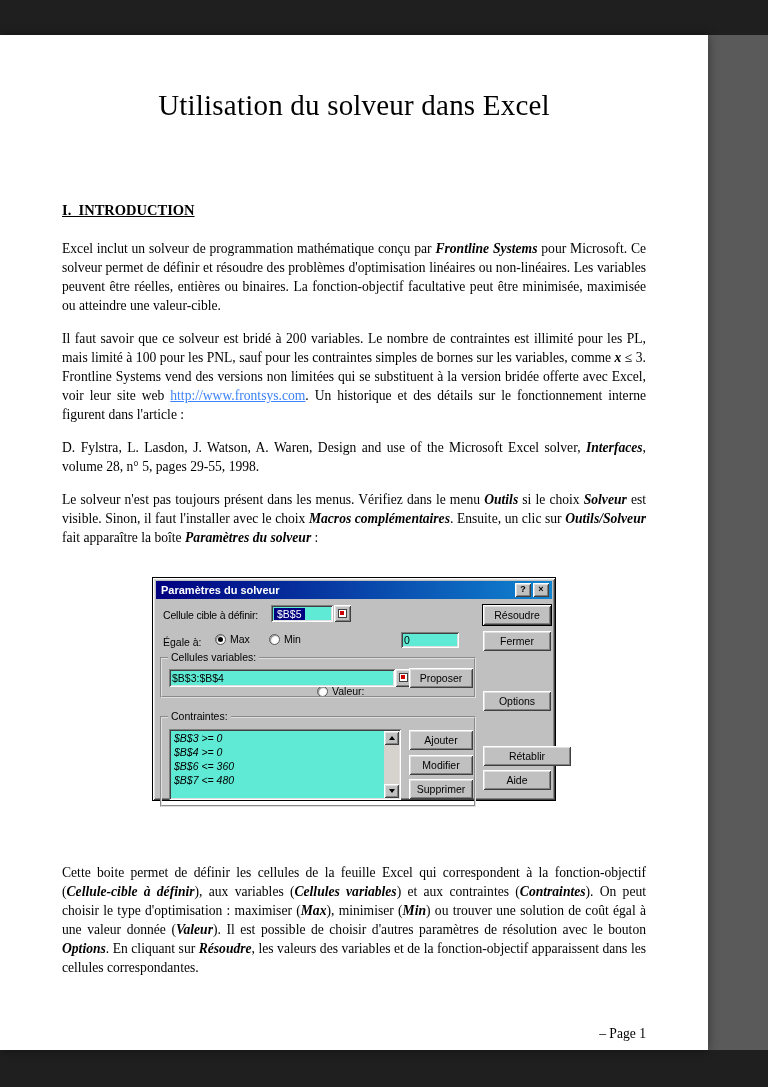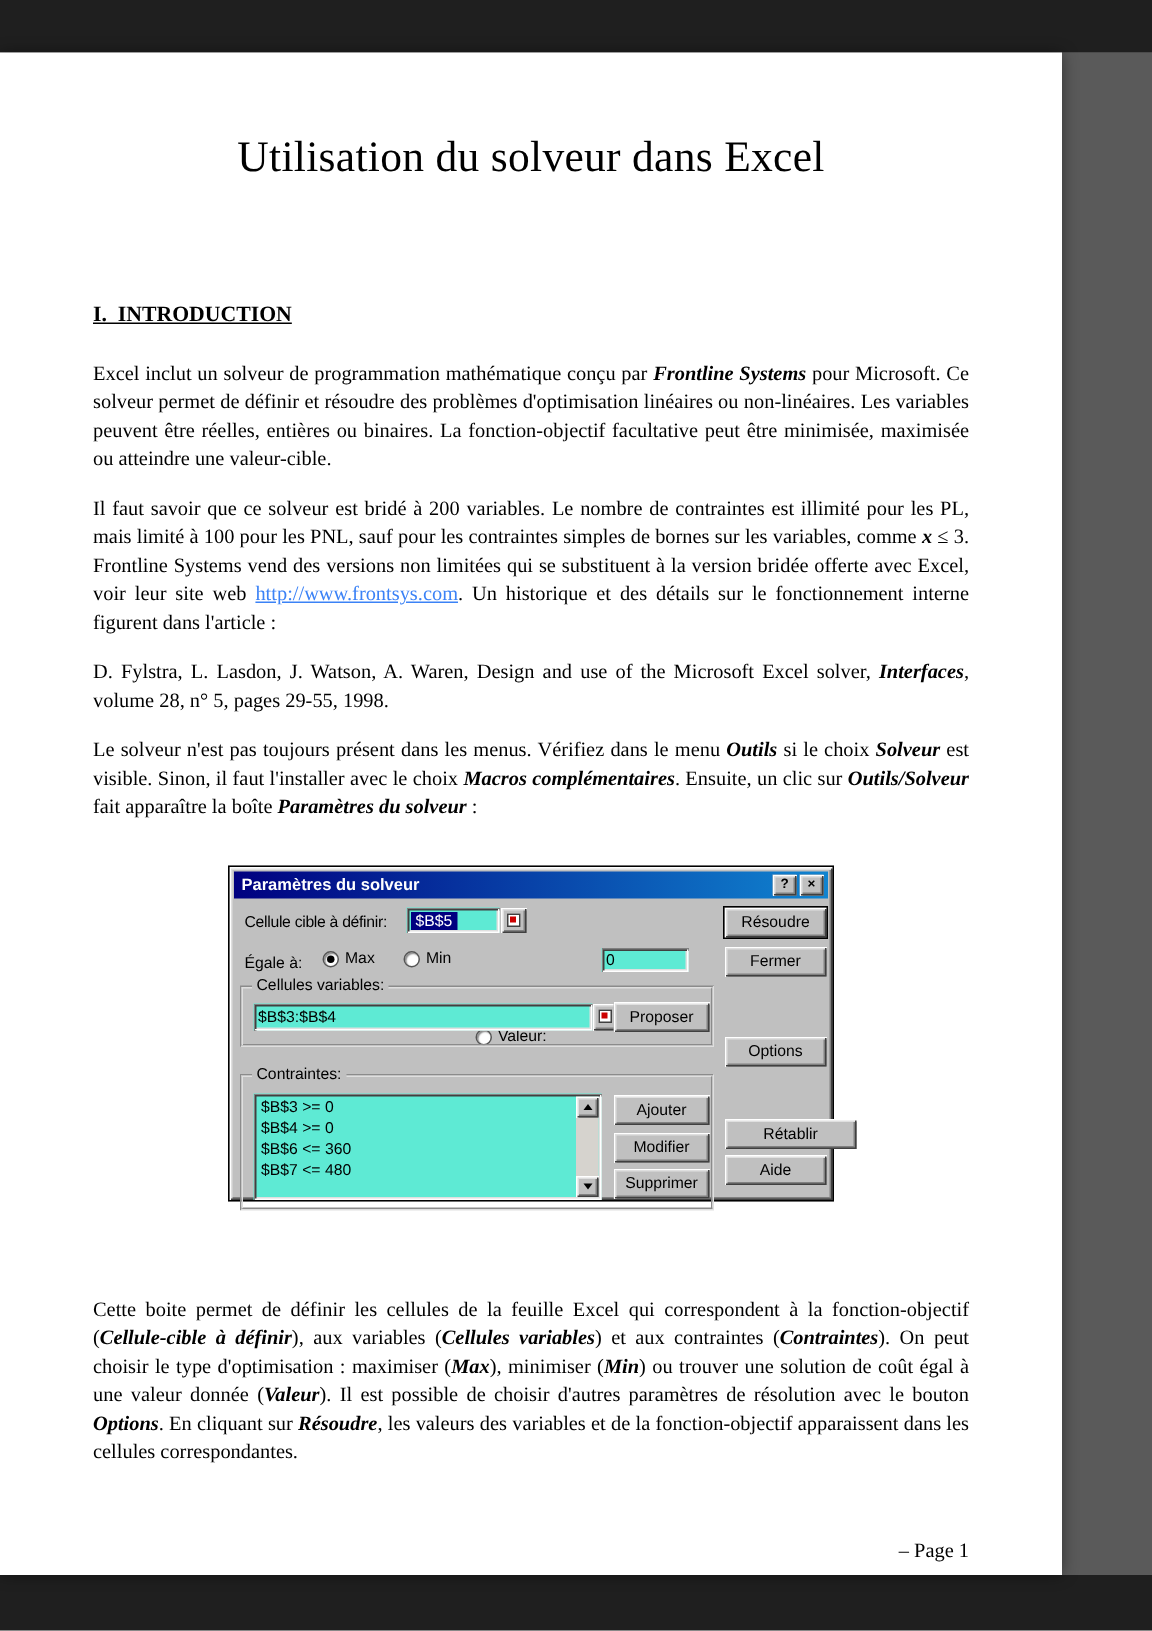--- a/index.html
+++ b/index.html
@@ -144,21 +144,21 @@
     position: absolute; top: -8px; left: 6px;
     background: #c0c0c0; padding: 0 3px; white-space: nowrap;
   }
   .field-vars { position: absolute; left: 7px; top: 10px; width: 226px; height: 18px; }
   .refedit-vars { left: 233px; top: 10px; width: 17px; height: 18px; }
   .btn-proposer { position: absolute; left: 247px; top: 9px; width: 64px; height: 20px; }
   .listbox {
     position: absolute; left: 7px; top: 11px; width: 232px; height: 71px;
     display: flex; padding: 2px;
   }
-  .list-rows { flex: 1; overflow: hidden; }
+  .list-rows { flex: 1; overflow: hidden; font-style: italic; }
   .list-row { line-height: 14px; padding: 0 3px; white-space: nowrap; }
   .scrollbar {
     width: 15px; background: #d6d3ce;
     display: flex; flex-direction: column; justify-content: space-between;
   }
   .sb-btn { width: 15px; height: 14px; flex: none; }
   .tri { display: block; width: 0; height: 0; border-left: 3px solid transparent; border-right: 3px solid transparent; }
   .tri.up { border-bottom: 4px solid #000; }
   .tri.down { border-top: 4px solid #000; }
   .btn-ajouter { position: absolute; left: 247px; top: 12px; width: 64px; height: 20px; }

